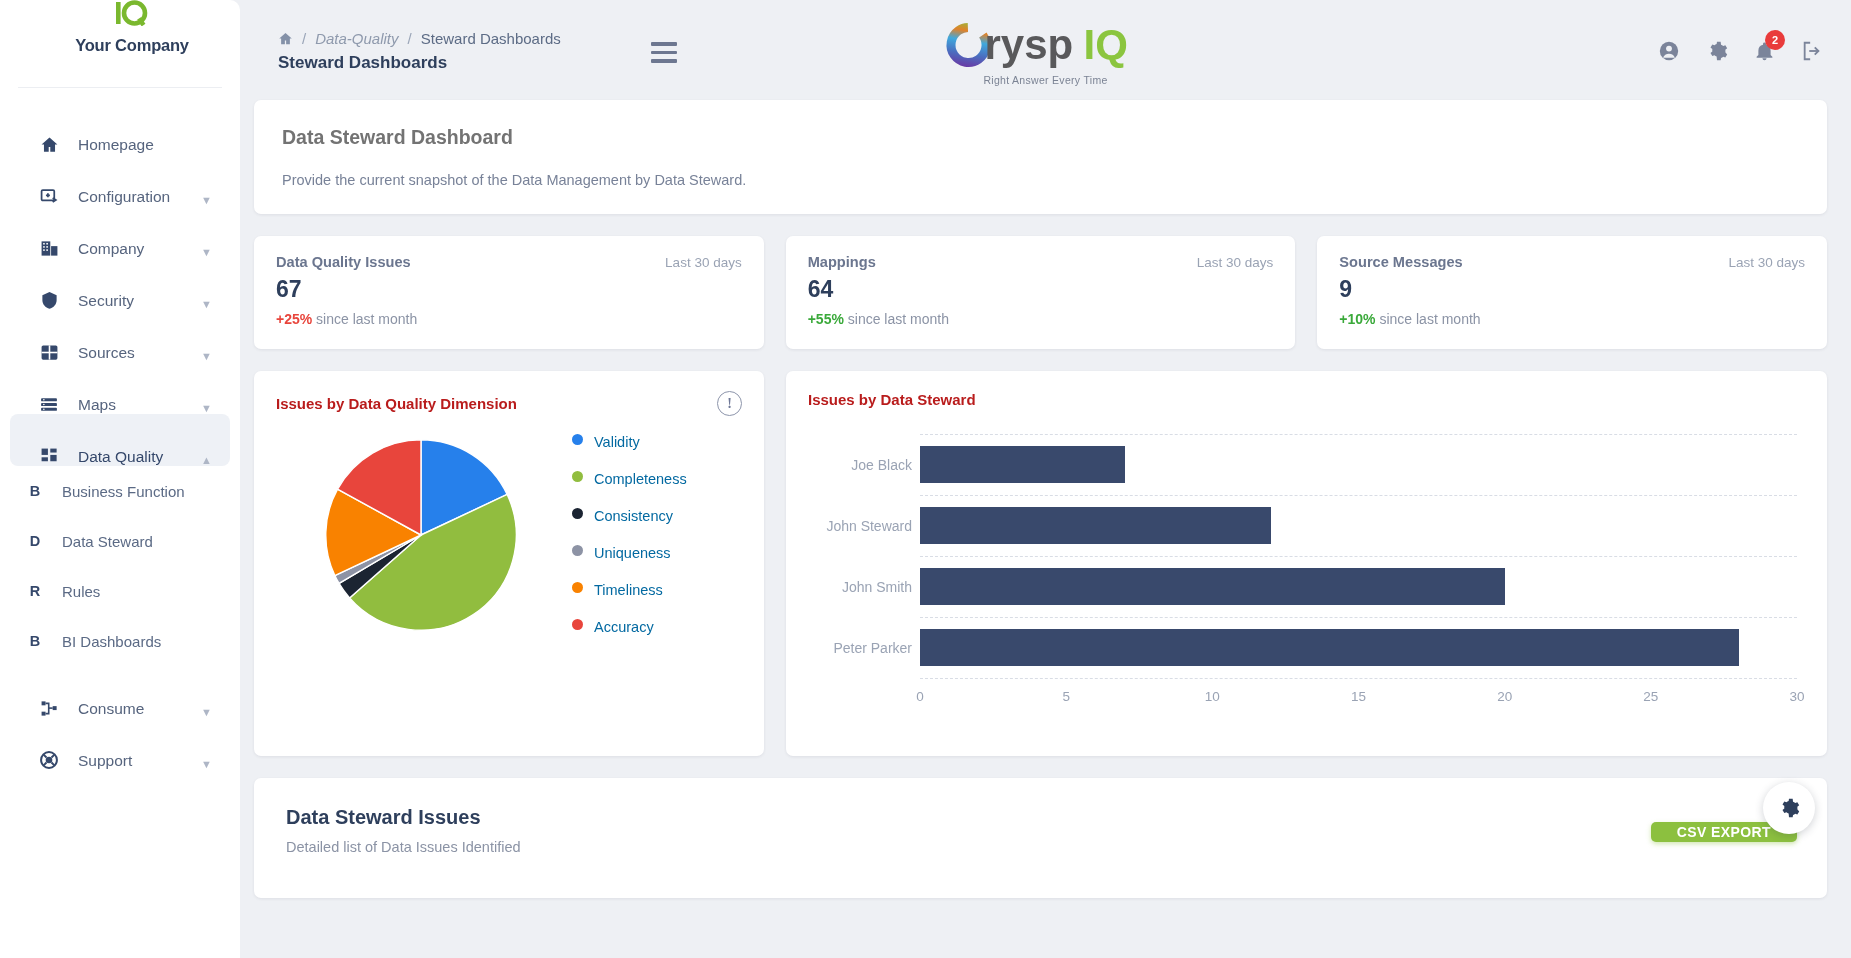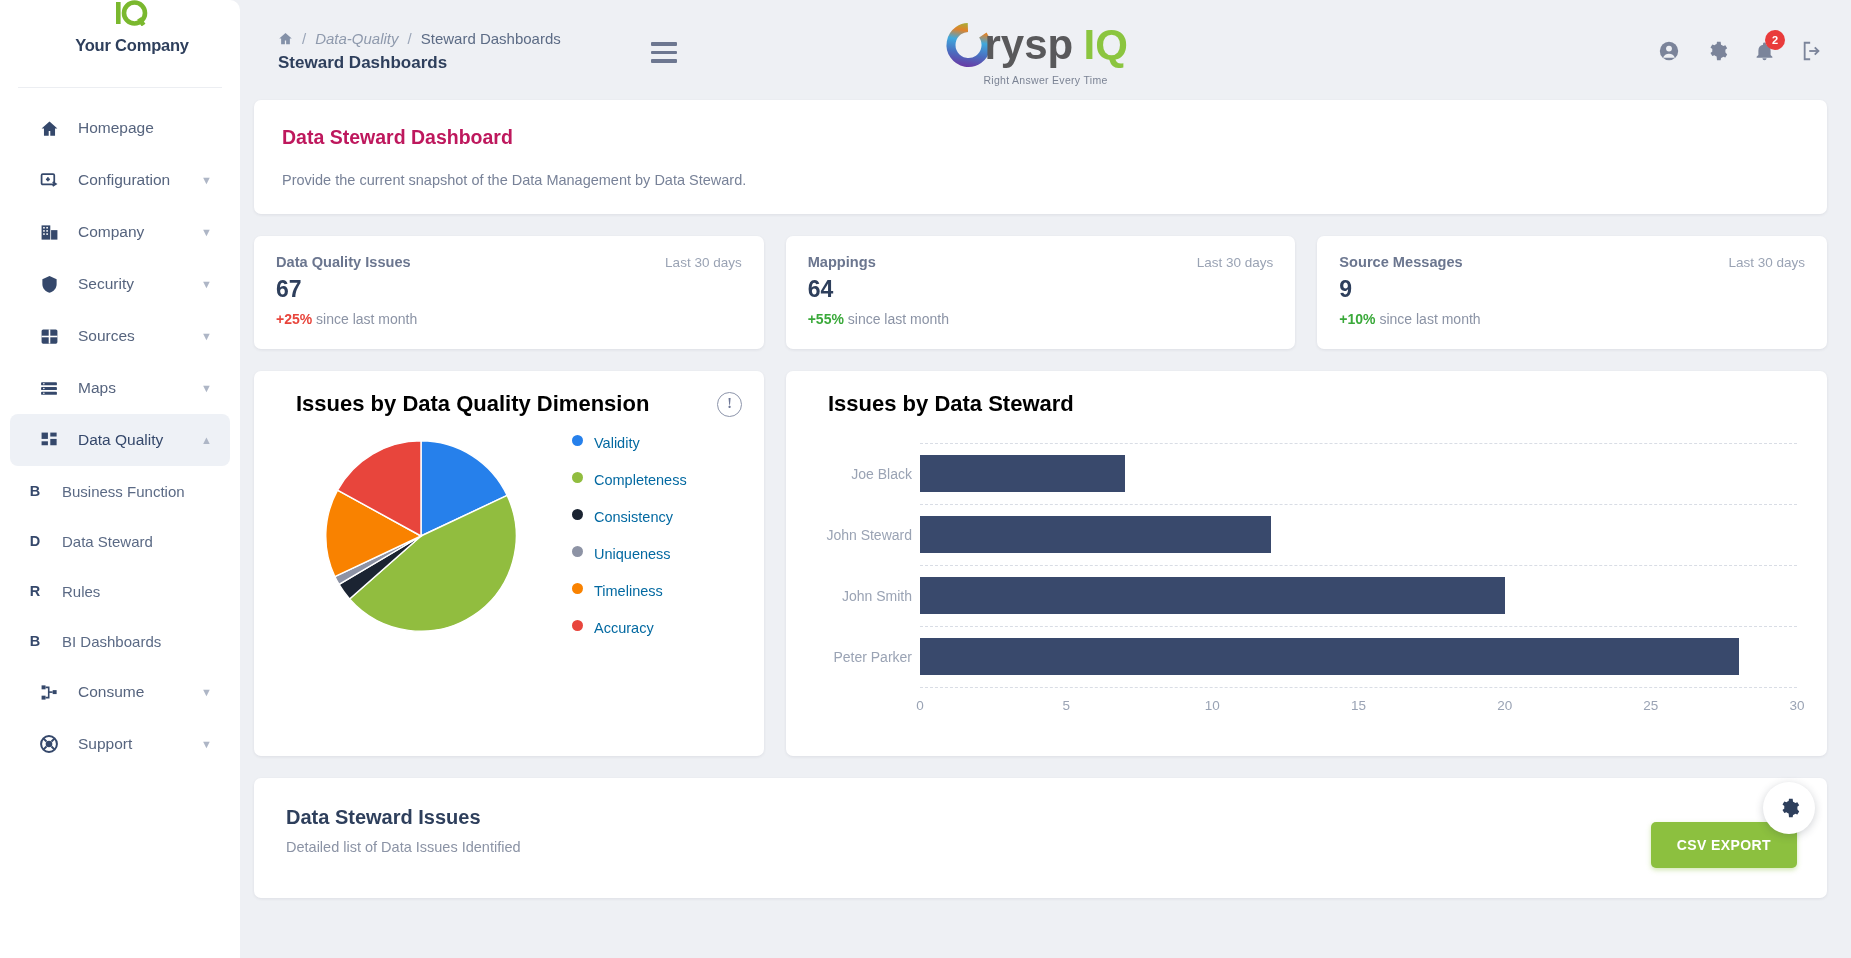--- a/index.html
+++ b/index.html
@@ -25,21 +25,21 @@
     border-bottom: 1px solid #eceef2;
     margin: 0 18px; width: calc(100% - 36px); flex-direction: column;
   }
   .brand-logo { display: flex; align-items: baseline; }
   .brand-logo svg { display:block; }
   .brand-name {
     font-size: 16.5px; font-weight: bold; color: #2e3f5c; letter-spacing: -0.2px;
   }
   .nav { padding-top: 14px; }
   .nav-item {
-    height: 52px; display: flex; align-items: center;
+    height: 52px; display: flex; align-items: flex-end;
     padding: 0 18px 0 28px; gap: 18px; cursor: pointer;
     color: #56647e; font-size: 15.5px;
     margin: 0 10px; border-radius: 8px;
   }
   .nav-item .nv-ico { width: 22px; display:flex; align-items:center; justify-content:center; color:#35486b; }
   .nav-item .nv-label { flex: 1; }
   .nav-item .chev { color: #aeb6c6; font-size: 11px; }
   .nav-item.active { background: #eef1f6; }
   .nav-item.active .nv-label { color:#35486b; }
   .sub-item {
@@ -88,38 +88,38 @@
   }
 
   
   #content { padding: 0 24px 0 14px; }
   .card {
     background: #fff; border-radius: 7px;
     box-shadow: 0 1px 3px rgba(50,60,80,.09);
   }
 
   .hero { padding: 26px 28px 26px 28px; margin-bottom: 22px; }
-  .hero h2 { font-size: 19.5px; color: #be185d; font-weight: bold; }
+  .hero h2 { font-size: 19.5px; color: #737373; font-weight: bold; }
   .hero p { margin-top: 23px; font-size: 14.5px; color: #788298; }
 
   .kpi-row { display: flex; gap: 22px; margin-bottom: 22px; }
   .kpi { flex: 1; padding: 18px 22px 22px 22px; }
   .kpi-head { display: flex; justify-content: space-between; align-items: baseline; }
   .kpi-title { font-size: 14.6px; font-weight: bold; color: #6b768f; }
   .kpi-period { font-size: 13.5px; color: #9aa3b4; }
   .kpi-value { font-size: 23px; font-weight: bold; color: #2e3f5c; margin-top: 6px; }
   .kpi-delta { font-size: 14px; color: #8b93a5; margin-top: 8px; }
   .kpi-delta b { font-weight: bold; }
 
   .charts-row { display: flex; gap: 22px; margin-bottom: 22px; }
   .chart-card { padding: 20px 22px; }
   .chart-card.pie-card { width: 510px; flex: 0 0 510px; height: 385px; }
   .chart-card.bar-card { flex: 1; height: 385px; }
   .chart-head { display: flex; justify-content: space-between; align-items: center; }
-  .chart-title { font-size: 22px; font-weight: bold; color: #000000; margin-left: 20px; }
+  .chart-title { font-size: 15px; font-weight: bold; color: #b91c1c; }
   .info-ico {
     width: 25px; height: 25px; border-radius: 50%;
     border: 1.6px solid #8d95ab; color: #6f7897;
     display: flex; align-items: center; justify-content: center;
     font-size: 14px; font-weight: bold; cursor: pointer; font-family: "Liberation Serif", serif;
   }
 
   .pie-body { display: flex; align-items: center; margin-top: 18px; }
   .pie-holder { width: 290px; display:flex; justify-content:center; }
   .legend { display: flex; flex-direction: column; gap: 21px; padding-left: 6px; }
@@ -145,21 +145,21 @@
     font-size: 13.5px; color: #9aa3b4; top: 10px;
   }
 
   
   .bottom-card { padding: 28px 32px 30px 32px; position: relative; height: 120px; }
   .bottom-card h2 { font-size: 20px; font-weight: bold; color: #2e3f5c; }
   .bottom-card p { margin-top: 10px; font-size: 14.5px; color: #8b93a5; }
   .csv-btn {
     position: absolute; right: 30px; top: 44px;
     background: #8cc03f; color: #fff; border: none;
-    padding: 15px 26px; border-radius: 5px;
+    padding: 2px 26px; border-radius: 5px;
     font-size: 14px; font-weight: bold; letter-spacing: .4px;
     cursor: pointer; box-shadow: 0 2px 5px rgba(140,192,63,.4);
   }
   .fab {
     position: absolute; right: 12px; top: 4px;
     width: 52px; height: 52px; border-radius: 50%;
     background: #fff; box-shadow: 0 2px 9px rgba(40,50,70,.22);
     display: flex; align-items: center; justify-content: center;
     color: #2e3f5c; cursor: pointer; z-index: 9;
   }

